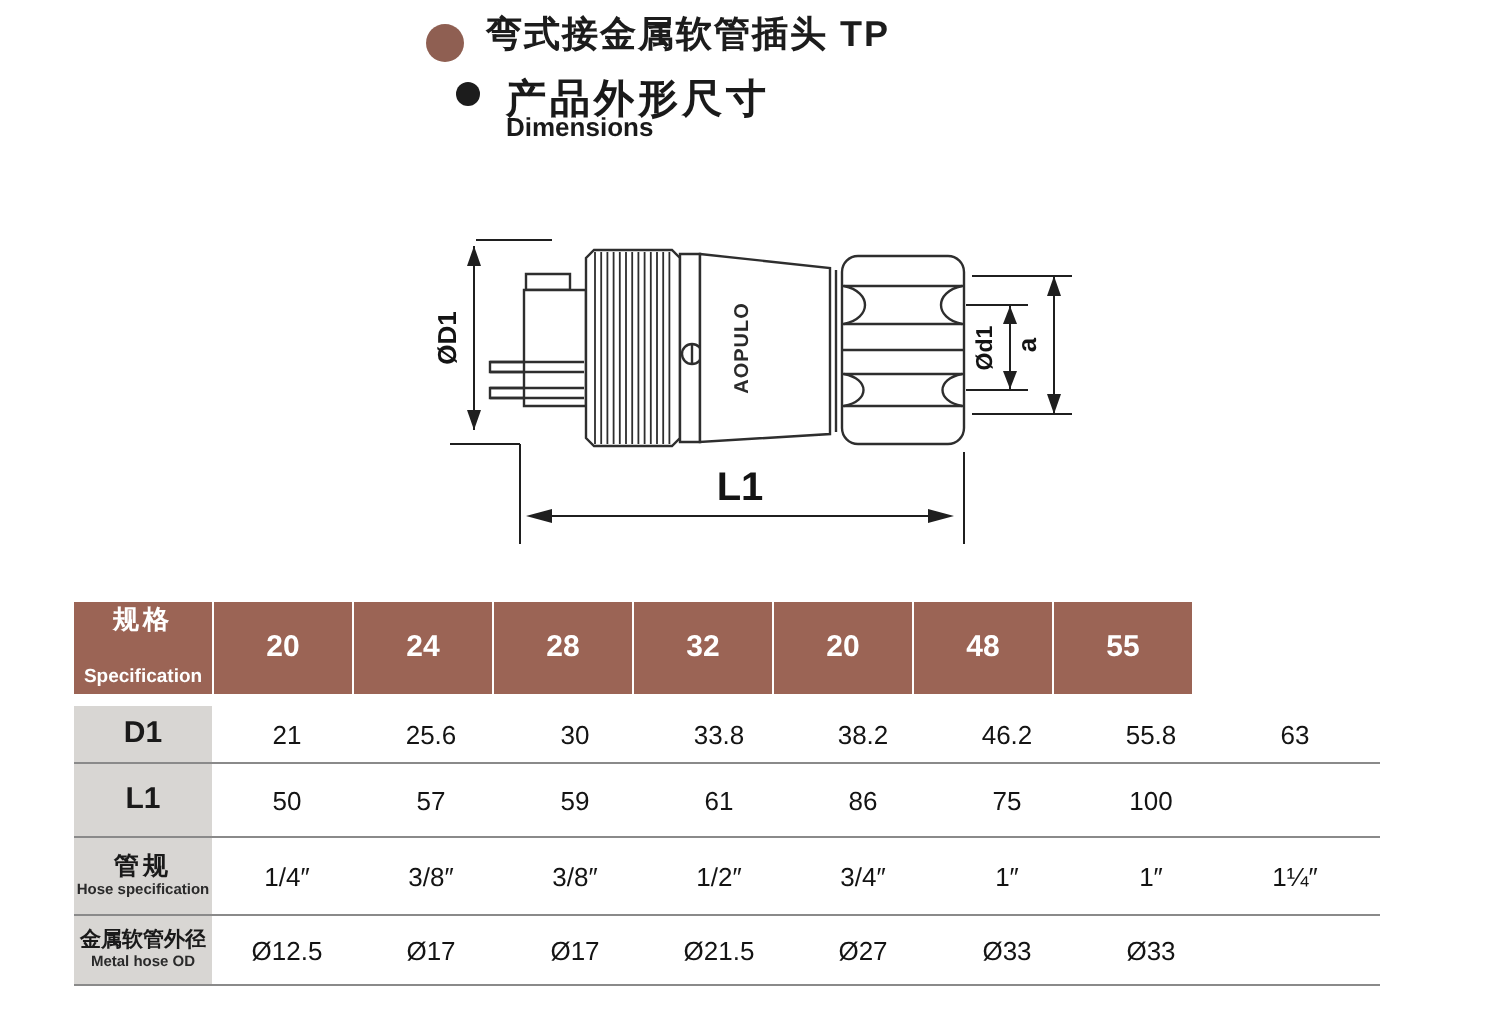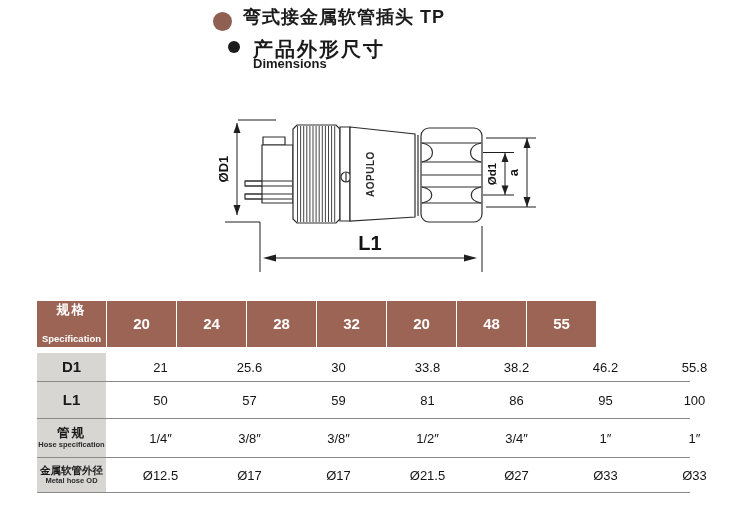--- a/index.html
+++ b/index.html
@@ -24,21 +24,21 @@
   .arrow{fill:#1f1f1f;stroke:none;}
   .dim-label{font-family:"Liberation Sans","DejaVu Sans",sans-serif;font-weight:bold;fill:#141414;}
   .brand-label{font-family:"Liberation Sans","DejaVu Sans",sans-serif;font-weight:bold;fill:#2a2a2a;letter-spacing:0.5px;}
   
   .spec-table{position:absolute;left:37px;top:301px;width:653px;}
   .t-head{display:grid;grid-template-columns:repeat(9,69px);column-gap:1px;height:46px;margin-bottom:6px;}
   .t-head .cell{background:#9b6455;color:#ffffff;display:flex;flex-direction:column;align-items:center;justify-content:center;line-height:1.15;}
   .t-head .num{font-size:15px;font-weight:bold;}
   .spec-cn{font-size:13px;font-weight:bold;letter-spacing:2px;}
   .spec-en{font-size:9.5px;font-weight:bold;letter-spacing:0;margin-top:16px;}
-  .t-row{display:grid;grid-template-columns:repeat(9,69px);column-gap:20px;border-bottom:1px solid #8a8a8a;box-sizing:border-box;}
+  .t-row{display:grid;grid-template-columns:repeat(9,69px);column-gap:3px;border-bottom:1px solid #8a8a8a;box-sizing:border-box;}
   .t-row .val{display:flex;align-items:center;justify-content:center;font-size:13px;color:#141414;text-align:center;}
   .t-row .lbl{background:#d8d6d3;display:flex;flex-direction:column;align-items:center;justify-content:center;line-height:1.1;}
   .lbl-cn{font-weight:bold;color:#1a1a1a;}
   .lbl-en{font-size:7.5px;font-weight:bold;color:#2a2a2a;}
   .t-row:nth-of-type(2) .lbl-cn,.t-row:nth-of-type(3) .lbl-cn{font-size:15px;}
   .t-row:nth-of-type(4) .lbl-cn{font-size:12.5px;letter-spacing:2px;}
   .t-row:nth-of-type(5) .lbl-cn{font-size:10.5px;letter-spacing:0;}
   .r1{height:29px;} .r2{height:37px;} .r3{height:39px;} .r4{height:35px;}
 </style>
 </head>
@@ -151,23 +151,23 @@
     <div class="val">63</div>
   </div>
 
   <div class="t-row r2">
     <div class="lbl">
       <div class="lbl-cn">L1</div>
     </div>
     <div class="val">50</div>
     <div class="val">57</div>
     <div class="val">59</div>
-    <div class="val">81</div>
+    <div class="val">61</div>
     <div class="val">86</div>
-    <div class="val">95</div>
+    <div class="val">75</div>
     <div class="val">100</div>
   </div>
 
   <div class="t-row r3">
     <div class="lbl">
       <div class="lbl-cn">管规</div>
       <div class="lbl-en">Hose specification</div>
     </div>
     <div class="val">1/4″</div>
     <div class="val">3/8″</div>

